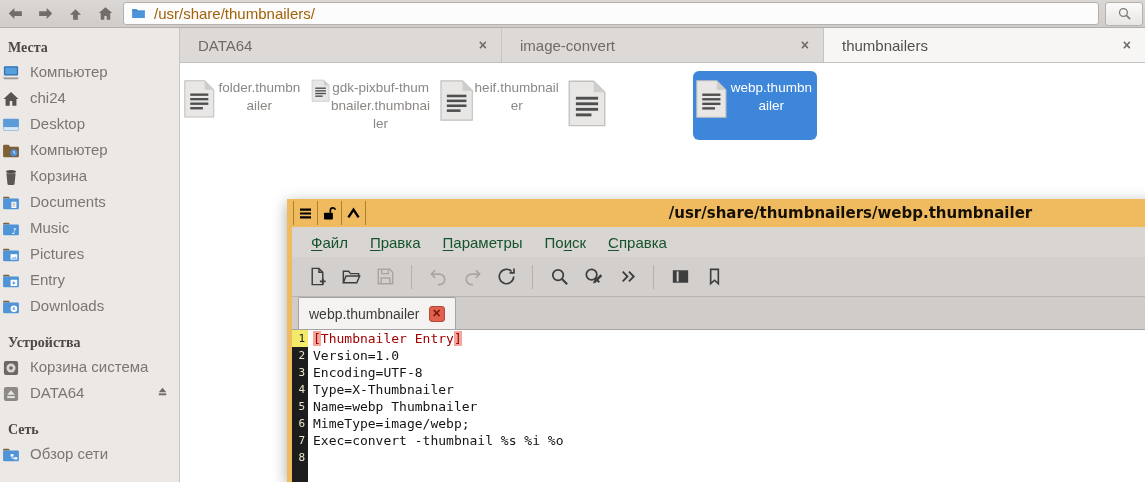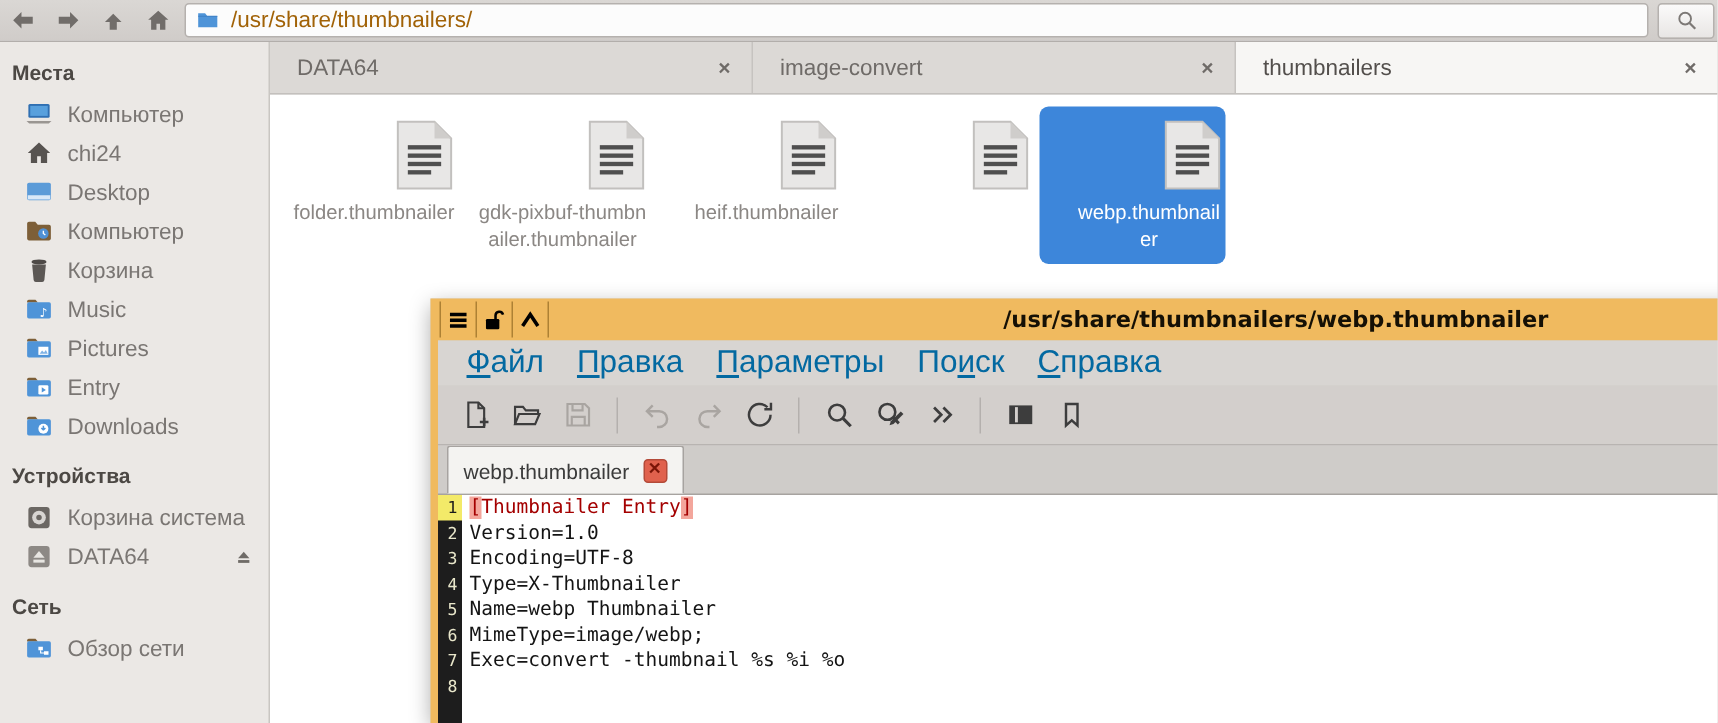--- a/index.html
+++ b/index.html
@@ -18,63 +18,63 @@
   .path-field svg { width:17px; height:17px; flex:none; }
   .path-text { font-size:15px; color:#a16207; white-space:nowrap; }
   .search-btn { width:38px; height:24px; margin-right:2px; border:1px solid #b5b1ae;
     border-radius:3px; background:linear-gradient(#fbfafa,#e8e6e4);
     display:flex; align-items:center; justify-content:center; color:#7d7976; }
   .search-btn svg { width:17px; height:17px; }
 
   
   .sidebar { position:absolute; left:0; top:28px; width:180px; height:454px;
     background:#ebe8e5; border-right:1px solid #c9c6c2; overflow:hidden; z-index:4; }
-  .side-header { font-size:14px; font-weight:bold; color:#4c4844; padding:12px 8px 7px 8px; }
-  .side-item { display:flex; align-items:center; height:26px; padding:0 9px 0 16px;
+  .side-header { font-size:14px; font-weight:bold; color:#4c4844; padding:12px 8px 7px 8px;font-family:Liberation Serif, serif; }
+  .side-item { display:flex; height:26px; padding:0 9px 0 1px;
     gap:9px; font-size:15px; color:#7a7673; white-space:nowrap; }
   .side-item svg { width:20px; height:20px; flex:none; }
   .side-item .eject-btn { margin-left:auto; display:flex; }
   .side-item .eject-btn svg { width:15px; height:15px; }
 
   
   .fm-tabbar { position:absolute; left:180px; top:28px; width:965px; height:35px;
     background:#dcd9d6; border-bottom:1px solid #c3c0bd; display:flex; z-index:4; }
   .fm-tab { flex:1; display:flex; align-items:center; padding:0 14px 0 18px;
     font-size:15px; color:#6f6b68; border-right:1px solid #c6c3c0; min-width:0; }
   .fm-tab:last-child { border-right:none; }
   .fm-tab-label { flex:1; text-align:left; overflow:hidden; white-space:nowrap; }
   .fm-tab-close { font-weight:bold; font-size:14px; color:#6f6b68; }
   .fm-tab.active { background:#f7f6f4; color:#534f4c; }
 
   
   .content { position:absolute; left:181px; top:63px; width:964px; height:419px;
     background:#fff; z-index:1; }
   .files { display:flex; align-items:flex-start; gap:4px; padding:8px 0 0 0; }
-  .file-cell { width:124px; display:flex; flex-direction:column; align-items:flex-end;
+  .file-cell { width:124px; display:flex; flex-direction:row; align-items:flex-start;
     padding:8px 2px 7px; border-radius:6px; }
   .file-cell .ficon { width:40px; height:48px; margin-bottom:6px; }
   .file-label { font-size:13.5px; line-height:18px; color:#8b8784; text-align:center;
     max-width:112px; word-break:break-all; }
   .file-cell.selected { background:#3d86da; }
   .file-cell.selected .file-label { color:#fff; max-width:98px; }
 
   
   .editor { position:absolute; left:287px; top:199px; width:1128px; height:283px;
     z-index:10; border-left:5px solid #f0ba5f; background:#d3cfcc;
     box-shadow:0 4px 14px rgba(0,0,0,.35); }
   .ed-titlebar { height:28px; background:#f0ba5f; display:flex; align-items:center; }
   .ed-btns { display:flex; height:24px; margin:0 0 0 1px; border-left:1px solid rgba(90,60,0,.45); }
   .ed-btn { width:24px; height:24px; display:flex; align-items:center; justify-content:center;
     border-right:1px solid rgba(90,60,0,.45); }
   .ed-btn svg { width:17px; height:17px; }
   .ed-title { flex:1; text-align:center; font-family:"DejaVu Sans",sans-serif;
     font-weight:bold; font-size:15px; color:#151005; padding-right:80px; white-space:nowrap; }
 
   .ed-menubar { height:30px; background:#d8d5d2; display:flex; align-items:center; padding-left:8px; }
-  .menu-item { padding:0 11px; font-size:21px; color:#0369a1; }
+  .menu-item { padding:0 11px; font-size:15px; color:#14532d; }
   .menu-item u { text-underline-offset:2px; }
 
   .ed-toolbar { height:40px; background:#d3cfcc; border-bottom:1px solid #b8b4b1;
     display:flex; align-items:center; padding-left:10px; gap:4px; }
   .tb-btn { width:30px; height:30px; display:flex; align-items:center; justify-content:center; color:#3d3d3d; }
   .tb-btn svg { width:23px; height:23px; }
   .tb-btn.disabled { color:#a9a5a1; }
   .tb-sep { width:1px; height:24px; background:#b4b0ad; margin:0 7px; }
 
   .ed-tabbar { height:33px; background:#cfccc9; border-bottom:1px solid #a7a3a0;
@@ -197,20 +197,31 @@
       <span>Компьютер</span>
     </div>
     <div class="side-item">
       <span style="display: flex;">
         <svg viewBox="0 0 24 24">
           <ellipse cx="12" cy="5.5" rx="6" ry="2" fill="#4e4a47"></ellipse>
           <path d="M6.5 7.5h11L16.3 20a1.8 1.8 0 0 1-1.8 1.5H9.5A1.8 1.8 0 0 1 7.7 20Z" fill="#5c5855"></path>
         </svg>
       </span>
       <span>Корзина</span>
+    </div>
+    <div class="side-item">
+      <span style="display: flex;">
+        <svg viewBox="0 0 24 24">
+          <path d="M2.5 5.8c0-.7.6-1.3 1.3-1.3h5.4l1.9 2.2H2.5Z" fill="#7d5f38"></path>
+          <rect x="2.5" y="6.5" width="19" height="13" rx="1.4" fill="#4f94d8"></rect>
+          <rect x="12.5" y="10.5" width="6" height="7.5" fill="#fff"></rect>
+          <path d="M13.7 12.3h3.6M13.7 14h3.6M13.7 15.7h3.6" stroke="#9a9a9a" stroke-width=".8"></path>
+        </svg>
+      </span>
+      <span>Documents</span>
     </div>
     <div class="side-item">
       <span style="display: flex;">
         <svg viewBox="0 0 24 24">
           <path d="M2.5 5.8c0-.7.6-1.3 1.3-1.3h5.4l1.9 2.2H2.5Z" fill="#7d5f38"></path>
           <rect x="2.5" y="6.5" width="19" height="13" rx="1.4" fill="#4f94d8"></rect>
           <text x="12.5" y="18" font-size="10" fill="#fff" font-family="DejaVu Sans">♪</text>
         </svg>
       </span>
       <span>Music</span>

